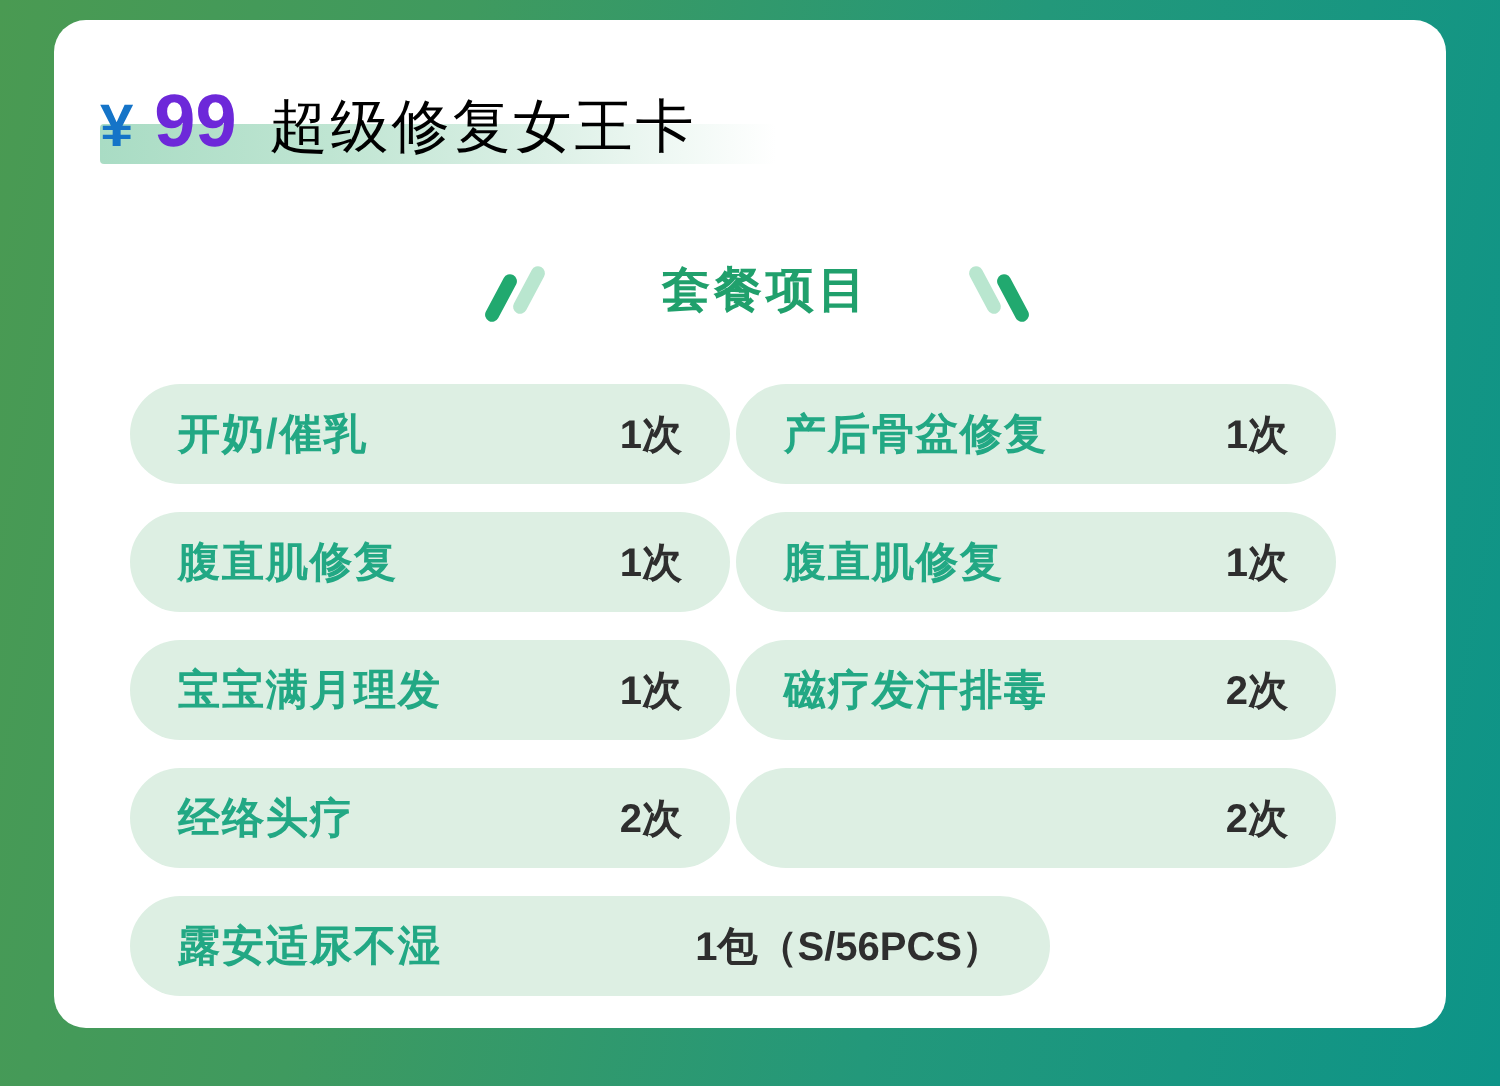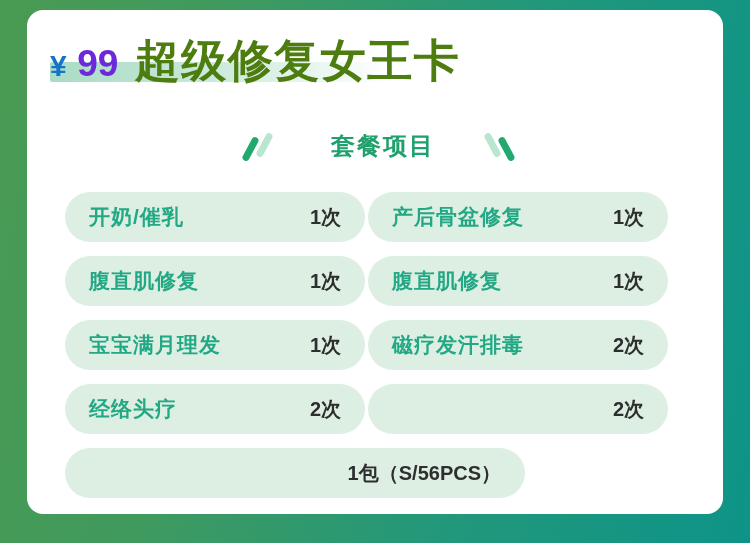--- a/index.html
+++ b/index.html
@@ -42,23 +42,23 @@
     font-weight:bold;
     letter-spacing:0px;
   }
   .price {
     color:#6d28d9;
     font-size:37px;
     font-weight:bold;
     letter-spacing:0px;
   }
   .title-main {
-    color:#4d7c0f;
-    font-size:45px;
-    font-weight:bold;
+    color:#000000;
+    font-size:29px;
+    font-weight:normal;
     margin-left:6px;
     letter-spacing:1.5px;
   }
 
   
   .section-head {
     position:absolute;
     left:0; right:0; top:113px;
     height:48px;
     display:flex; align-items:center; justify-content:center;
@@ -182,19 +182,20 @@
           <span class="pill-name">经络头疗</span>
           <span class="pill-count">2次</span>
         </div>
         <div class="pill">
           <span class="pill-count">2次</span>
         </div>
       </div>
 
       <div class="row">
         <div class="pill wide">
+          <span class="pill-name">露安适尿不湿</span>
           <span class="pill-count">1包（S/56PCS）</span>
         </div>
       </div>
 
     </div>
   </div>
 </div>
 
 </body></html>

